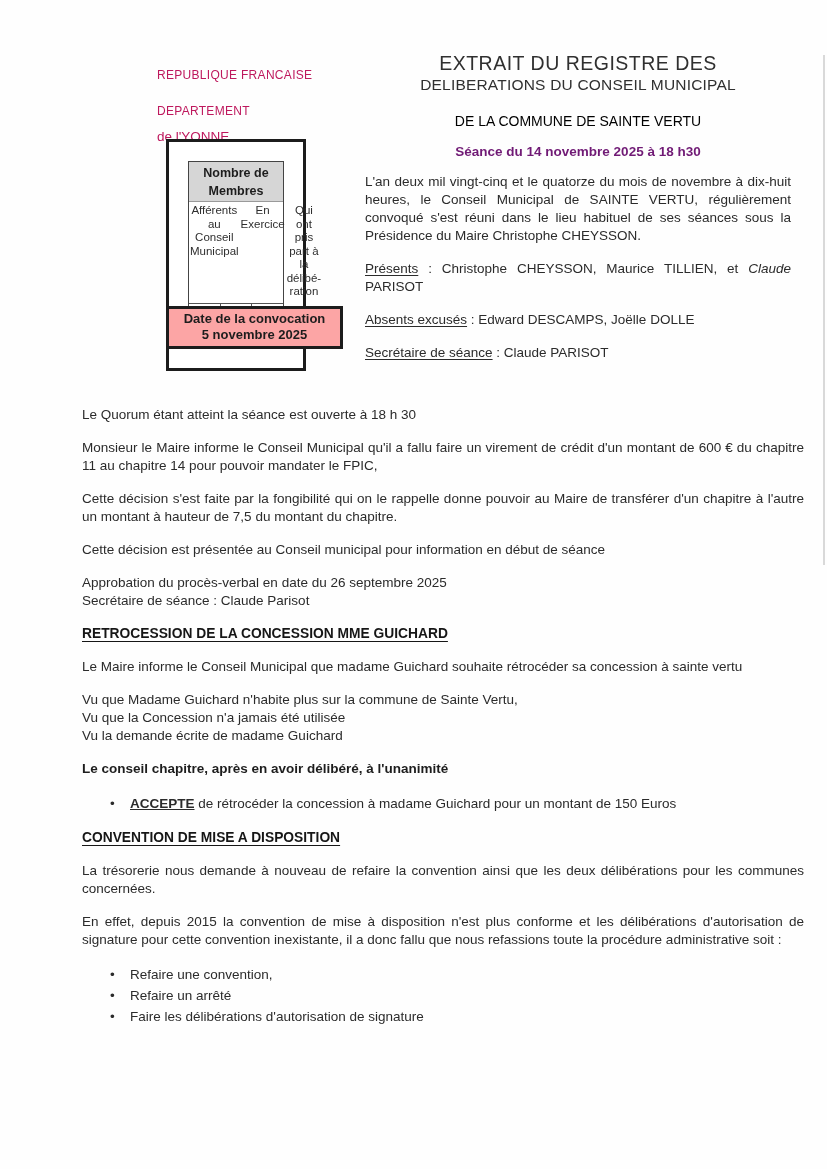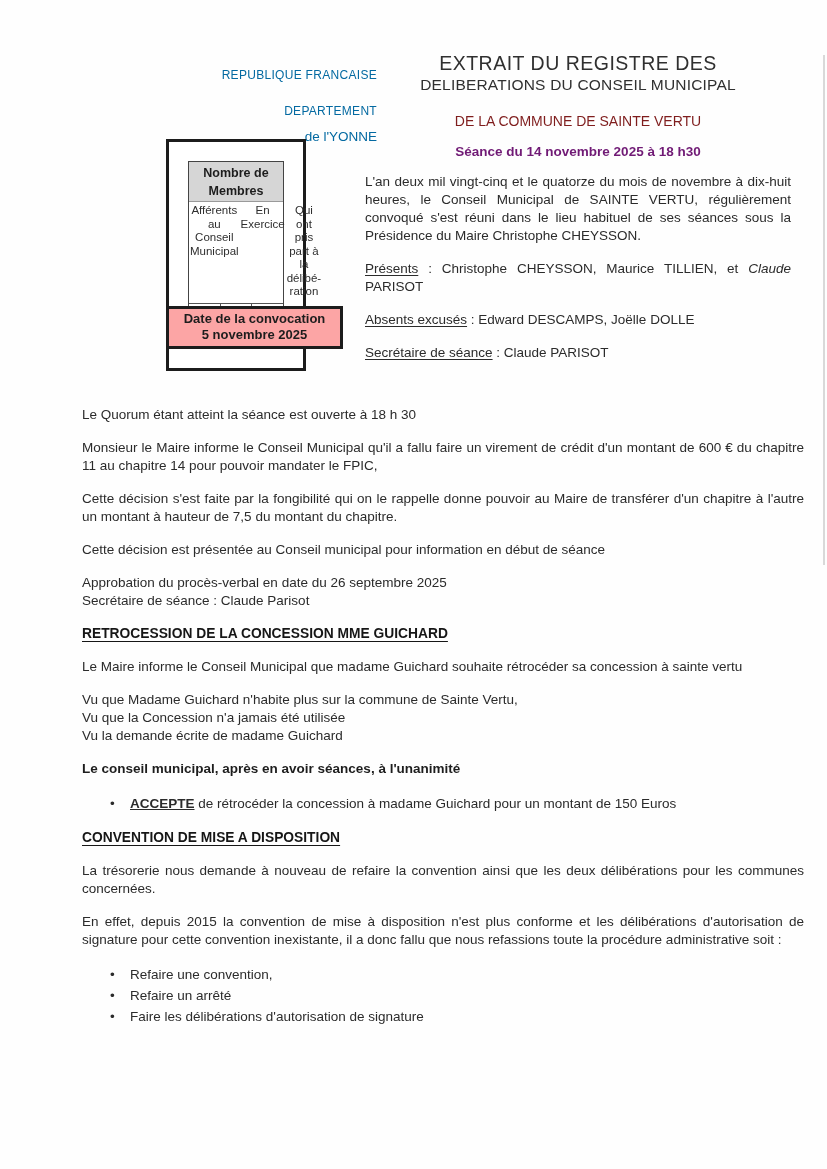--- a/index.html
+++ b/index.html
@@ -31,22 +31,22 @@
   }
 
   
   .header-zone { position: absolute; top: 0; left: 0; width: 827px; height: 400px; }
 
   .org-block {
     position: absolute;
     left: 157px;
     top: 66px;
     width: 220px;
-    text-align: right;
-    color: #0369a1;
+    text-align: left;
+    color: #be185d;
   }
   .org-line1 { font-size: 12px; letter-spacing: 0.3px; }
   .org-line2 { font-size: 12px; margin-top: 18px; letter-spacing: 0.3px; }
   .org-line3 { font-size: 13.5px; margin-top: 8px; }
 
   
   .members-outer {
     position: absolute;
     left: 166px;
     top: 139px;
@@ -129,21 +129,21 @@
     text-align: center;
     font-size: 15.5px;
     line-height: 19px;
     color: #303030;
     letter-spacing: 0.2px;
   }
   .doc-commune {
     text-align: center;
     font-size: 14px;
     margin-top: 18px;
-    color: #7f1d1d;
+    color: #000000;
   }
   .doc-seance {
     text-align: center;
     font-size: 13.5px;
     font-weight: bold;
     margin-top: 13px;
     color: #701a75;
   }
   .doc-intro {
     margin-top: 12px;
@@ -253,21 +253,21 @@
     <p class="gap-lg tight">Approbation du procès-verbal en date du 26 septembre 2025</p>
     <p>Secrétaire de séance : Claude Parisot</p>
 
     <p class="section-heading gap-md">RETROCESSION DE LA CONCESSION MME GUICHARD</p>
     <p class="just">Le Maire informe le Conseil Municipal  que madame Guichard souhaite rétrocéder sa concession à sainte vertu</p>
 
     <p class="tight gap-md">Vu que Madame Guichard n'habite plus sur la commune de Sainte Vertu,</p>
     <p class="tight">Vu que la Concession n'a jamais été utilisée</p>
     <p>Vu la demande écrite de madame Guichard</p>
 
-    <p class="bold-line gap-md">Le conseil municipal, après en avoir séances,  à l'unanimité</p>
+    <p class="bold-line gap-md">Le conseil chapitre, après en avoir délibéré,  à l'unanimité</p>
 
     <ul class="bullets gap-md">
       <li><span class="bullet-dot">•</span><span class="b">ACCEPTE</span><span> de rétrocéder la concession à madame Guichard pour un montant de 150 Euros</span></li>
     </ul>
 
     <p class="section-heading gap-md">CONVENTION DE MISE A DISPOSITION</p>
     <p class="just">La trésorerie nous demande à nouveau de refaire la convention ainsi que les deux délibérations pour les communes concernées.</p>
     <p class="just gap-md">En effet, depuis 2015 la convention de mise à disposition n'est plus conforme et les délibérations d'autorisation de signature pour cette convention inexistante, il a donc fallu que nous refassions toute la procédure administrative soit :</p>
 
     <ul class="bullets gap-md">

